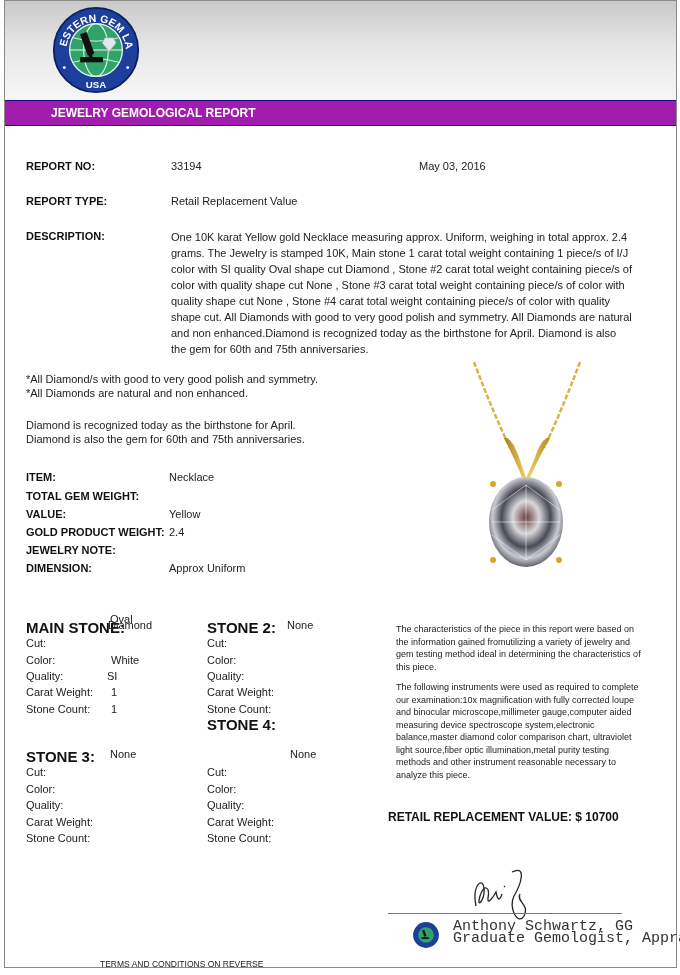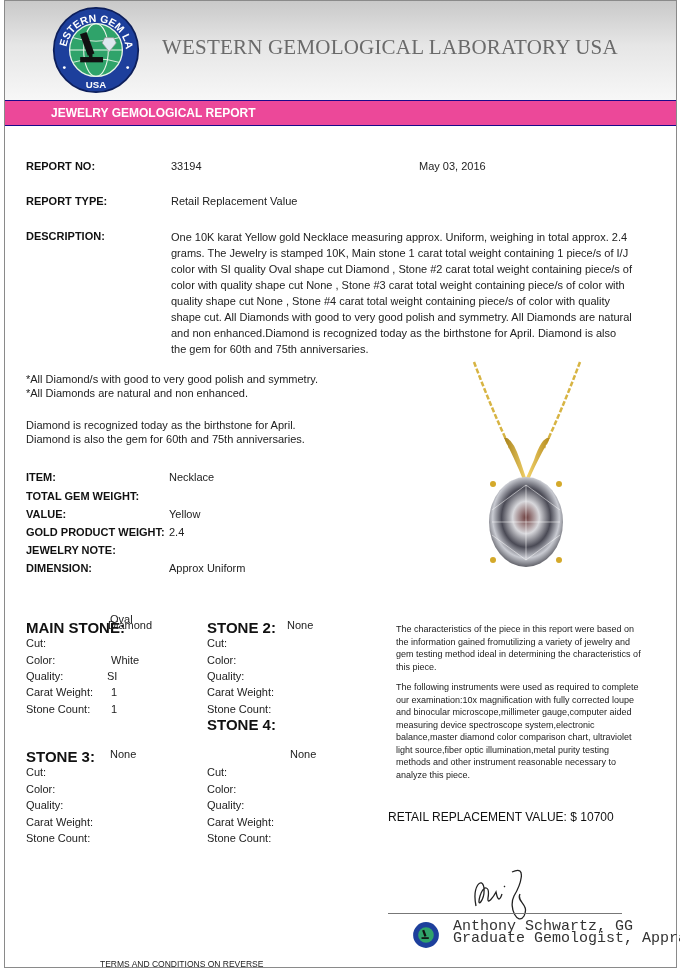--- a/index.html
+++ b/index.html
@@ -5,32 +5,32 @@
   html, body { margin:0; padding:0; background:#ffffff; }
   body { width:680px; height:975px; position:relative; overflow:hidden;
          font-family:"Liberation Sans", "DejaVu Sans", sans-serif; color:#111; }
   .frame { position:absolute; left:4px; top:0; width:673px; height:968px;
            border:1px solid #8a8a8a; box-sizing:border-box; }
   .header { position:absolute; left:5px; top:1px; width:671px; height:99px;
             background:linear-gradient(#c9c9c9 0%, #e6e6e6 45%, #f7f7f7 100%); }
   .logo { position:absolute; left:47px; top:5px; width:88px; height:88px; }
   .lab-title { position:absolute; left:157px; top:34px; font-family:"Liberation Serif", "DejaVu Serif", serif;
                font-size:21px; color:#6a6a6a; letter-spacing:0.2px; white-space:nowrap; }
-  .band { position:absolute; left:5px; top:100px; width:671px; height:26px; background:#ec4899;
+  .band { position:absolute; left:5px; top:100px; width:671px; height:26px; background:#a21caf;
           border-top:1px solid #1a0a8a; border-bottom:1px solid #1a0a8a; box-sizing:border-box; }
   .band-title { position:absolute; left:46px; top:5px; color:#fff; font-weight:bold; font-size:12px; white-space:nowrap; }
   .lbl { position:absolute; font-weight:bold; font-size:11px; white-space:nowrap; color:#111; }
   .val { position:absolute; font-size:11px; white-space:nowrap; color:#222; }
   .desc { position:absolute; left:171px; top:229px; width:462px; font-size:11px; line-height:16px; color:#222; }
   .note { position:absolute; left:26px; font-size:11px; line-height:14px; color:#222; white-space:nowrap; }
   .pendant { position:absolute; left:462px; top:360px; width:130px; height:210px; }
   .stone-grid .lbl { font-size:15px; }
   .sl { position:absolute; font-size:11px; color:#222; white-space:nowrap; }
   .method { position:absolute; left:396px; width:246px; font-size:9px; line-height:12.5px; color:#222; }
-  .retail { position:absolute; left:388px; top:810px; font-weight:normal; font-size:12px; white-space:nowrap; }
+  .retail { position:absolute; left:388px; top:810px; font-weight:bold; font-size:12px; white-space:nowrap; }
   .sig-line { position:absolute; left:388px; top:913px; width:234px; height:1px; background:#777; }
   .sig-name { position:absolute; left:453px; top:921px; font-size:15px; color:#333; line-height:12px; white-space:nowrap;font-family:Liberation Mono, monospace; }
   .mini-logo { position:absolute; left:411px; top:921px; width:30px; height:28px; }
   .terms { position:absolute; left:100px; top:959px; font-size:8.5px; color:#222; white-space:nowrap; }
   .signature { position:absolute; left:468px; top:866px; width:80px; height:62px; }
 </style>
 </head>
 <body>
 
 <div class="frame"></div>
@@ -49,21 +49,20 @@
     <path d="M 24 64 Q 50 56 76 64" fill="none" stroke="#e8f5e8" stroke-width="1"></path>
     <rect x="36" y="30" width="8" height="26" fill="#111" transform="rotate(-20 40 43)"></rect>
     <rect x="32" y="58" width="26" height="6" fill="#111"></rect>
     <rect x="42" y="50" width="4" height="10" fill="#111"></rect>
     <polygon points="60,36 70,36 73,42 65,52 57,42" fill="#dfe8ef" stroke="#999" stroke-width="0.8"></polygon>
     <text font-size="12" font-weight="bold" fill="#fff" font-family="Liberation Sans, sans-serif"><textPath href="#arcTop" startOffset="50%" text-anchor="middle">WESTERN GEM LAB</textPath></text>
     <text x="50" y="93" font-size="11" font-weight="bold" fill="#fff" text-anchor="middle" font-family="Liberation Sans, sans-serif">USA</text>
     <circle cx="14" cy="70" r="1.6" fill="#fff"></circle>
     <circle cx="86" cy="70" r="1.6" fill="#fff"></circle>
   </svg>
-  <div class="lab-title">WESTERN GEMOLOGICAL LABORATORY USA</div>
 </div>
 
 <div class="band">
   <div class="band-title">JEWELRY GEMOLOGICAL REPORT</div>
 </div>
 
 <div class="lbl" style="left:26px;top:160px;">REPORT NO:</div>
 <div class="val" style="left:171px;top:160px;">33194</div>
 <div class="val" style="left:419px;top:160px;">May 03, 2016</div>
 

